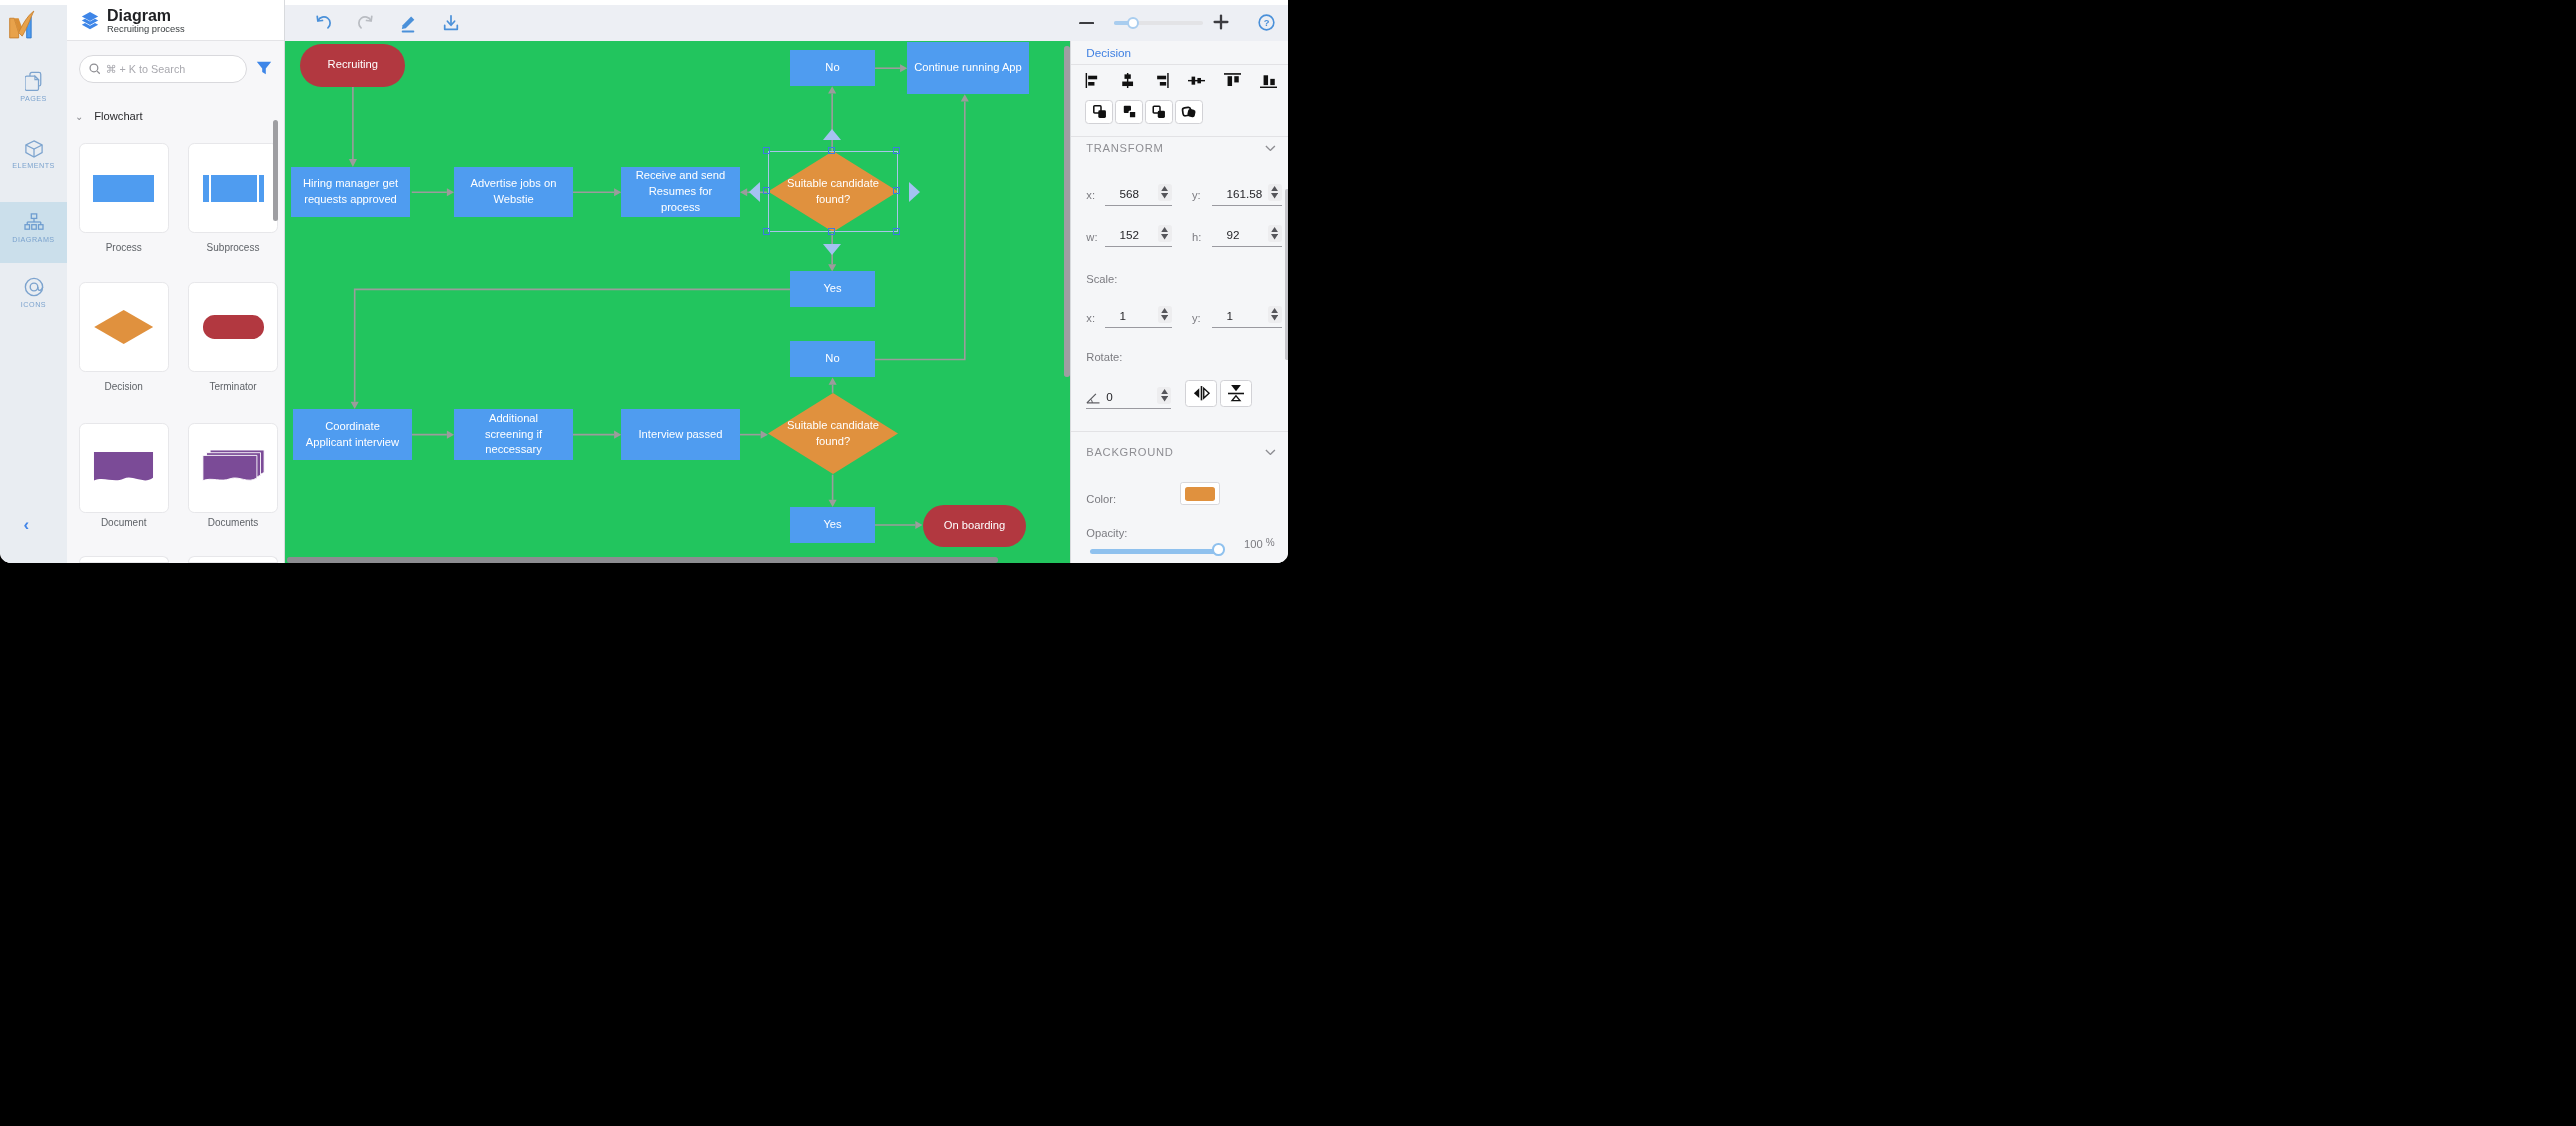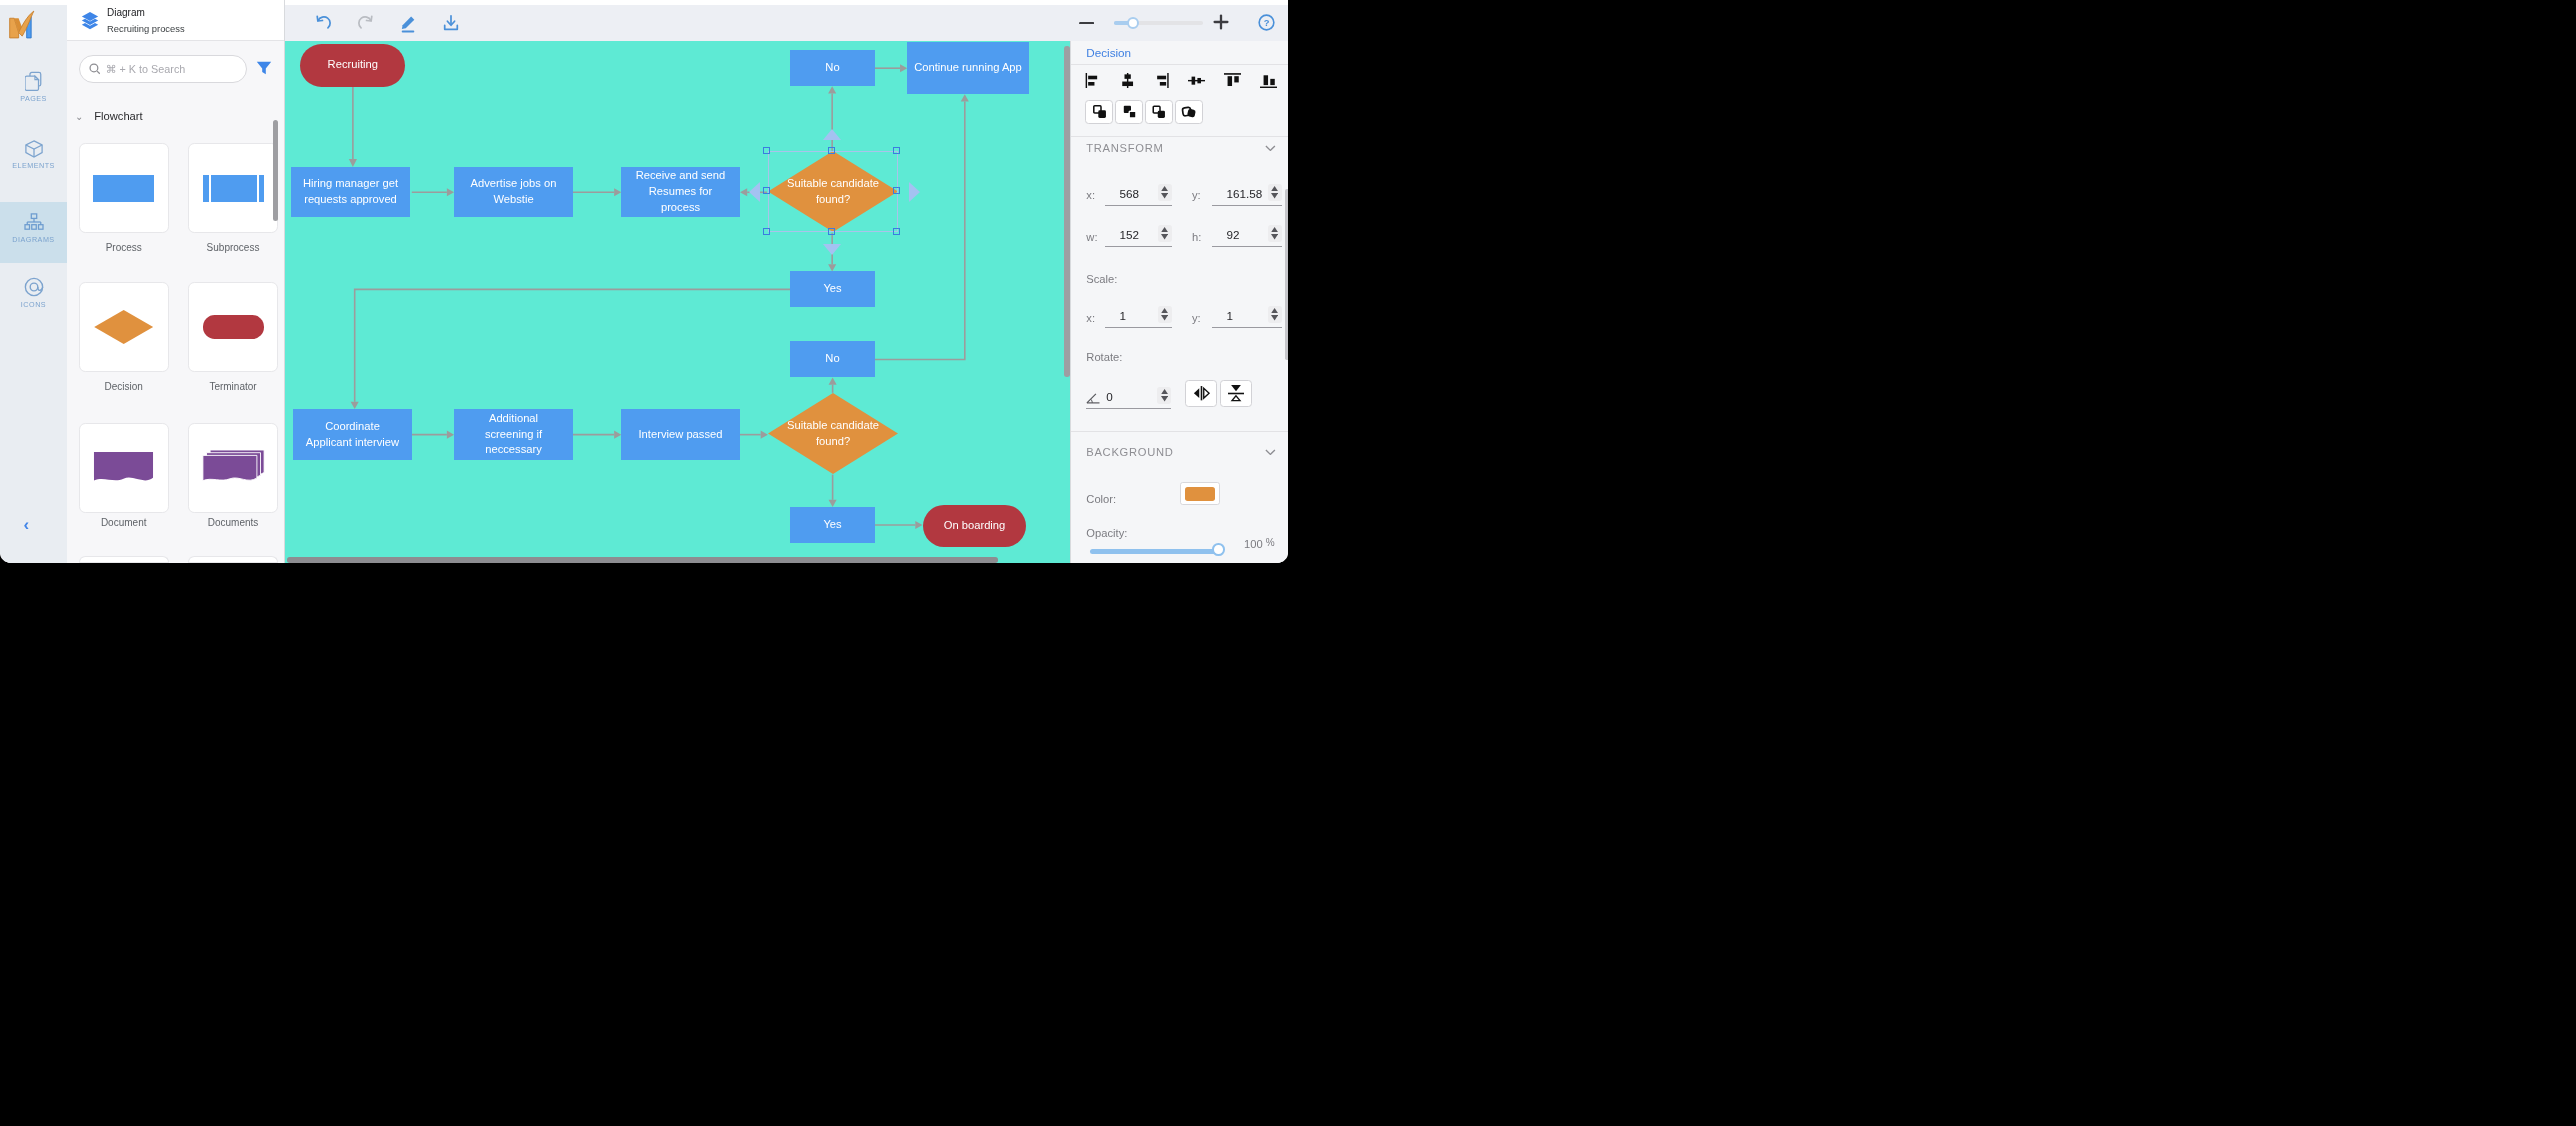--- a/index.html
+++ b/index.html
@@ -14,21 +14,21 @@
   .rail-item { position:absolute; left:0; width:67px; display:flex; flex-direction:column; align-items:center; gap:3.6px; color:#7CA3CE; cursor:pointer; }
   .rail-item.active { background:#CBDFEB; padding-top:11.7px; }
   .rail-label { font-size:7.2px; letter-spacing:0.5px; color:#7CA3CE; }
   .rail svg { display:block; }
   .logo { position:absolute; left:7.2px; top:4.5px; width:34px; height:31px; }
   .back-chevron { position:absolute; left:23.4px; top:510px; width:18px; height:18px; color:#4285E8; font-size:17px; font-weight:bold; cursor:pointer; }
 
   
   .lpanel { position:absolute; left:67px; top:0; width:218px; height:563px; background:#F7F7F9; border-right:0.9px solid #D8DADD; }
   .lpanel-header { position:absolute; left:0; top:0; width:100%; height:41px; background:#fff; border-bottom:0.9px solid #E4E4E7; }
-  .lp-title { position:absolute; left:40px; top:7.2px; font-size:10px; font-weight:normal; color:#202124; }
+  .lp-title { position:absolute; left:40px; top:7.2px; font-size:16px; font-weight:bold; color:#202124; }
   .lp-sub { position:absolute; left:40px; top:23.4px; font-size:9.4px; color:#3C4043; }
   .layers-ic { position:absolute; left:12.6px; top:10.8px; }
   .search-wrap { position:absolute; left:11.7px; top:55px; width:168px; height:28px; background:#fff; border:0.9px solid #D9D9DD; border-radius:14.4px; display:flex; align-items:center; padding:4px 9px; gap:5.4px; }
   .search-wrap input { border:none; outline:none; width:126px; font-size:10.8px; color:#444; background:transparent; font-family:"Liberation Sans",sans-serif; }
   .search-wrap input::placeholder { color:#A9A9AF; }
   .filter-ic { position:absolute; left:188px; top:59px; cursor:pointer; }
   .section-head { position:absolute; left:8px; top:110px; display:flex; align-items:center; gap:10.8px; cursor:pointer; }
   .section-head .chev { color:#8A8A8F; font-size:10px; }
   .section-head .stitle { font-size:11.2px; color:#2B2B2E; }
   .card { position:absolute; width:90px; height:90px; background:#fff; border:0.9px solid #E7E7EA; border-radius:6.3px; display:flex; align-items:center; justify-content:center; cursor:grab; }
@@ -42,21 +42,21 @@
   .th-sub:before, .th-sub:after { content:""; position:absolute; top:0; width:1.8px; height:27px; background:#fff; }
   .th-sub:before { left:4.5px; } .th-sub:after { right:4.5px; }
   .th-dec { width:59px; height:34px; background:#E0913E; clip-path:polygon(50% 0,100% 50%,50% 100%,0 50%); }
   .th-term { width:61px; height:23.4px; background:#B23840; border-radius:11.7px; }
 
   
   .toolbar { position:absolute; left:285px; top:4.5px; width:1003px; height:37px; background:#EDEFF4; border-bottom:0.9px solid #D9DBDE; }
   .tb-ic { position:absolute; cursor:pointer; }
 
   
-  .canvas { position:absolute; left:285px; top:41px; width:785px; height:522px; background:#5eead4; }
+  .canvas { position:absolute; left:285px; top:41px; width:785px; height:522px; background:#22c55e; }
   .n { position:absolute; display:flex; align-items:center; justify-content:center; text-align:center; color:#fff; font-size:11.2px; line-height:1.4; cursor:pointer; }
   .proc { background:#4F9CF0; }
   .term { background:#B23840; border-radius:21.6px; }
   .diamond { background:#E0913E; clip-path:polygon(50% 0,100% 50%,50% 100%,0 50%); }
   .flow-svg { position:absolute; inset:0; }
   .sel-rect { position:absolute; border:0.9px solid #A9C3EA; }
   .handle { position:absolute; width:7.2px; height:7.2px; border:1.8px solid #3B7DE0; background:transparent; cursor:pointer; }
   .qc { position:absolute; width:0; height:0; cursor:pointer; }
   .qc-up { border-left:9px solid transparent; border-right:9px solid transparent; border-bottom:11.7px solid #A4C2F1; }
   .qc-down { border-left:9px solid transparent; border-right:9px solid transparent; border-top:11.7px solid #A4C2F1; }

